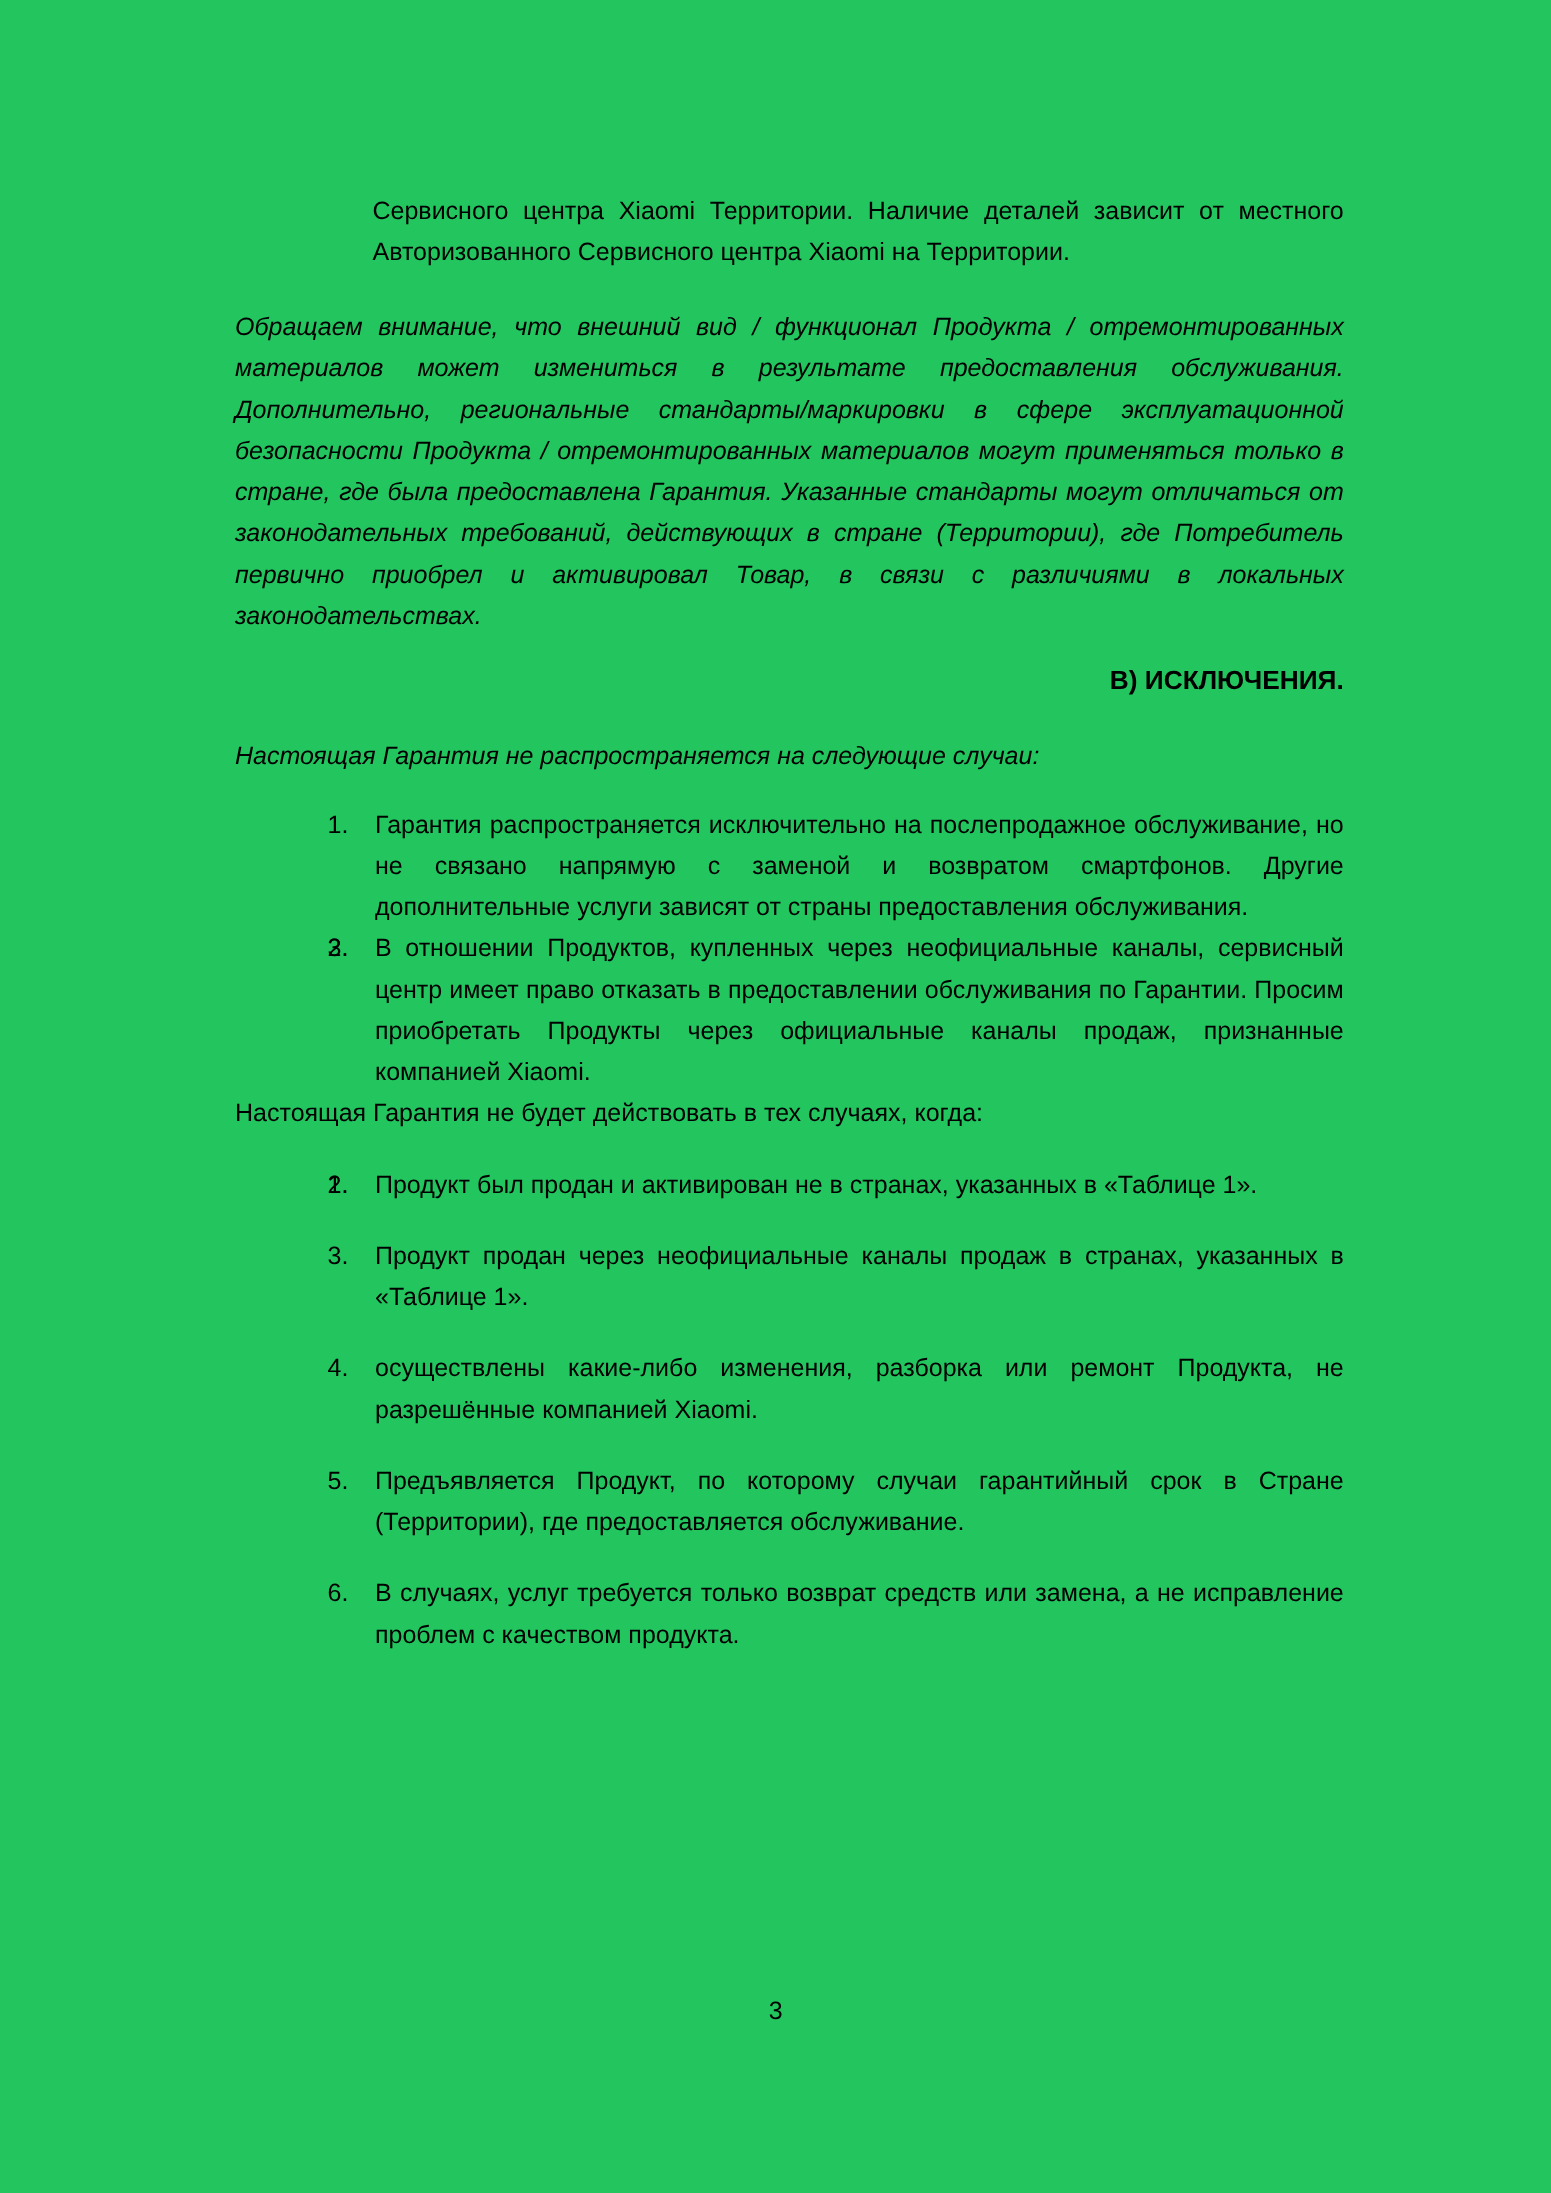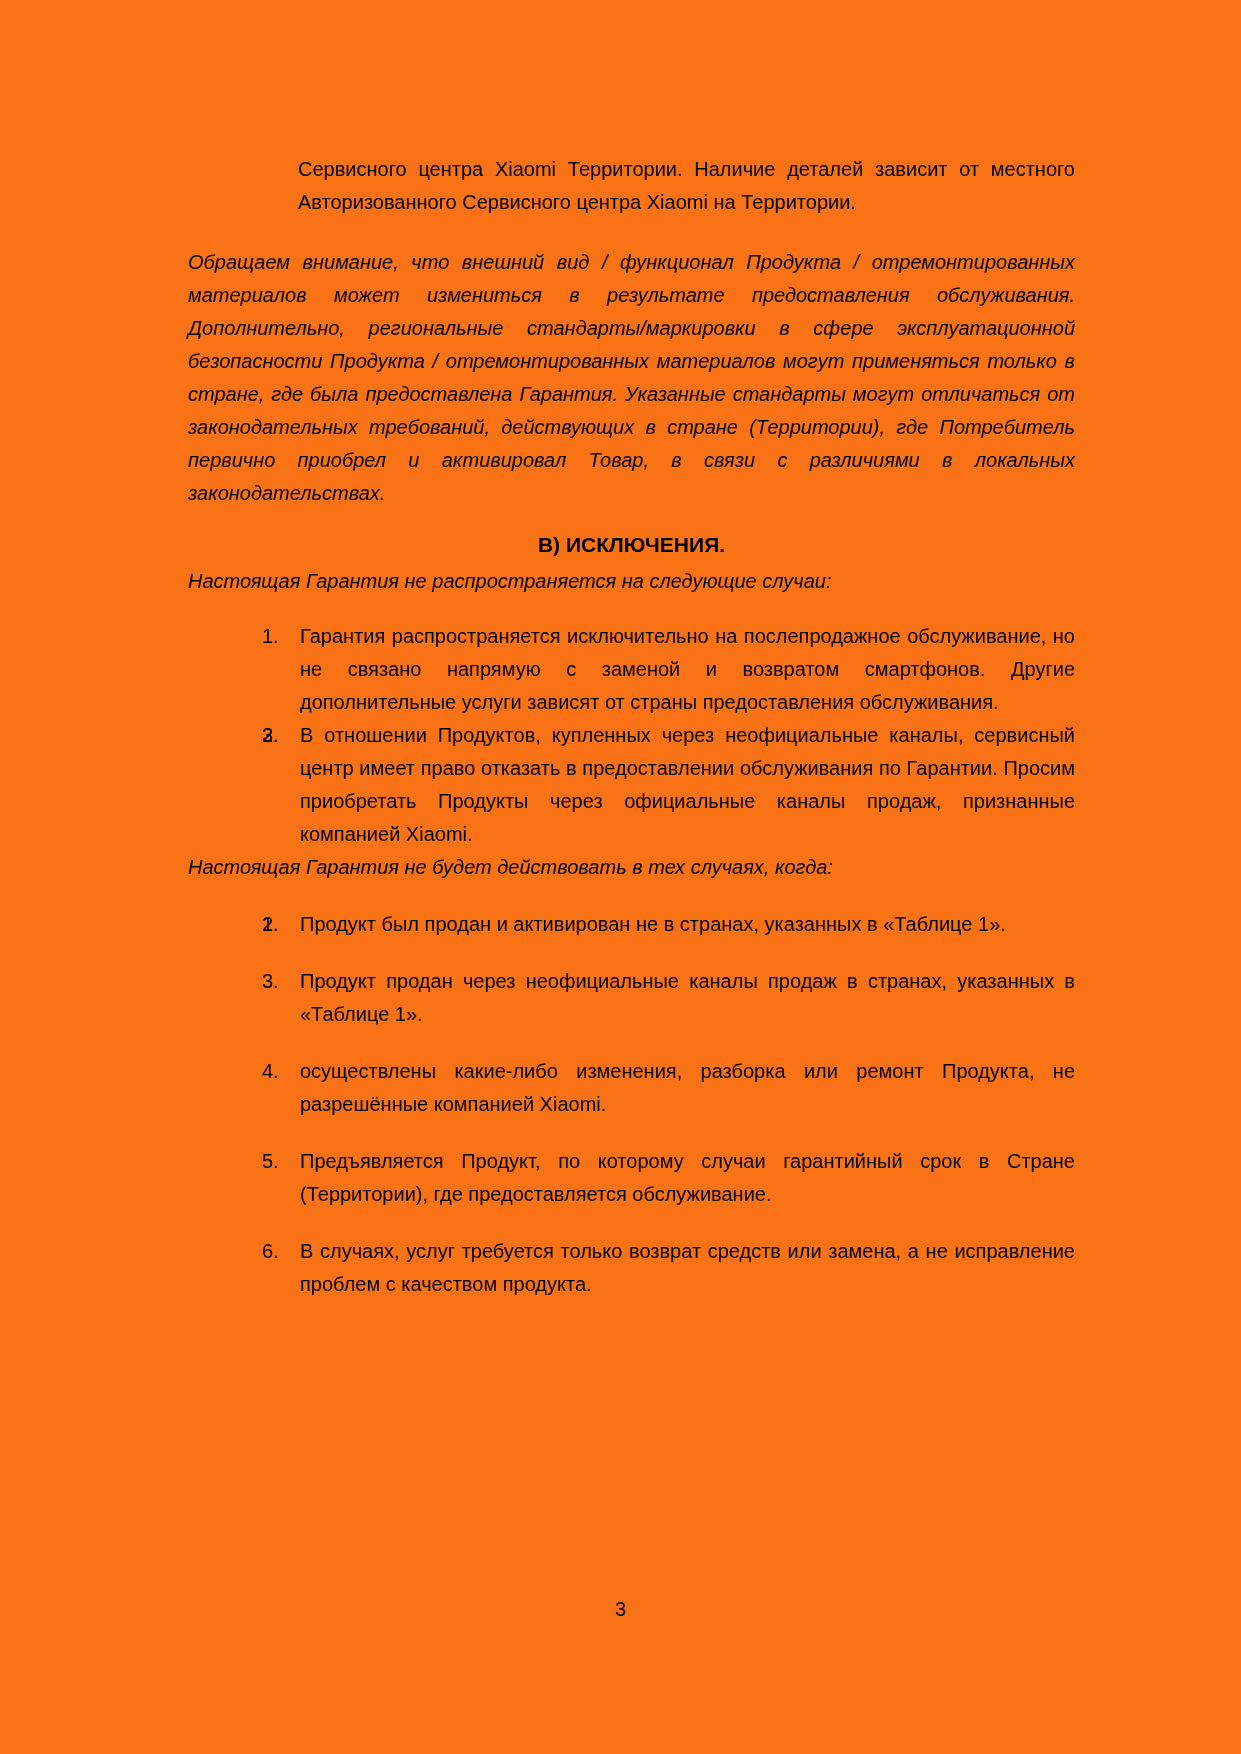--- a/index.html
+++ b/index.html
@@ -12,43 +12,43 @@
     height: 1754px;
     font-family: "Liberation Sans", sans-serif;
     color: #000000;
   }
   .page {
     position: relative;
     box-sizing: border-box;
     width: 1241px;
     height: 1754px;
     padding: 153px 166px 0 188px;
-    background: #f97316;
+    background: #22c55e;
     overflow: hidden;
   }
   .para {
     margin: 0;
     font-size: 20px;
     line-height: 33px;
     text-align: justify;
   }
   .continuation {
     padding-left: 110px;
     margin-bottom: 27px;
   }
   .mb-22 { margin-bottom: 22px; font-style: italic; }
   .mb-18 { margin-bottom: 18px; font-style: italic; }
-  .mb-16 { margin-bottom: 16px; font-style: italic; }
+  .mb-16 { margin-bottom: 16px; }
   .mb-7  { margin-bottom: 7px; }
   .heading {
-    margin: 0 0 4px 0;
+    margin: 0 0 28px 0;
     font-size: 21px;
     line-height: 33px;
     font-weight: bold;
-    text-align: center;
+    text-align: right;
   }
   .list {
     margin: 0;
   }
   .list-item {
     position: relative;
     padding-left: 112px;
     font-size: 20px;
     line-height: 33px;
     text-align: justify;

